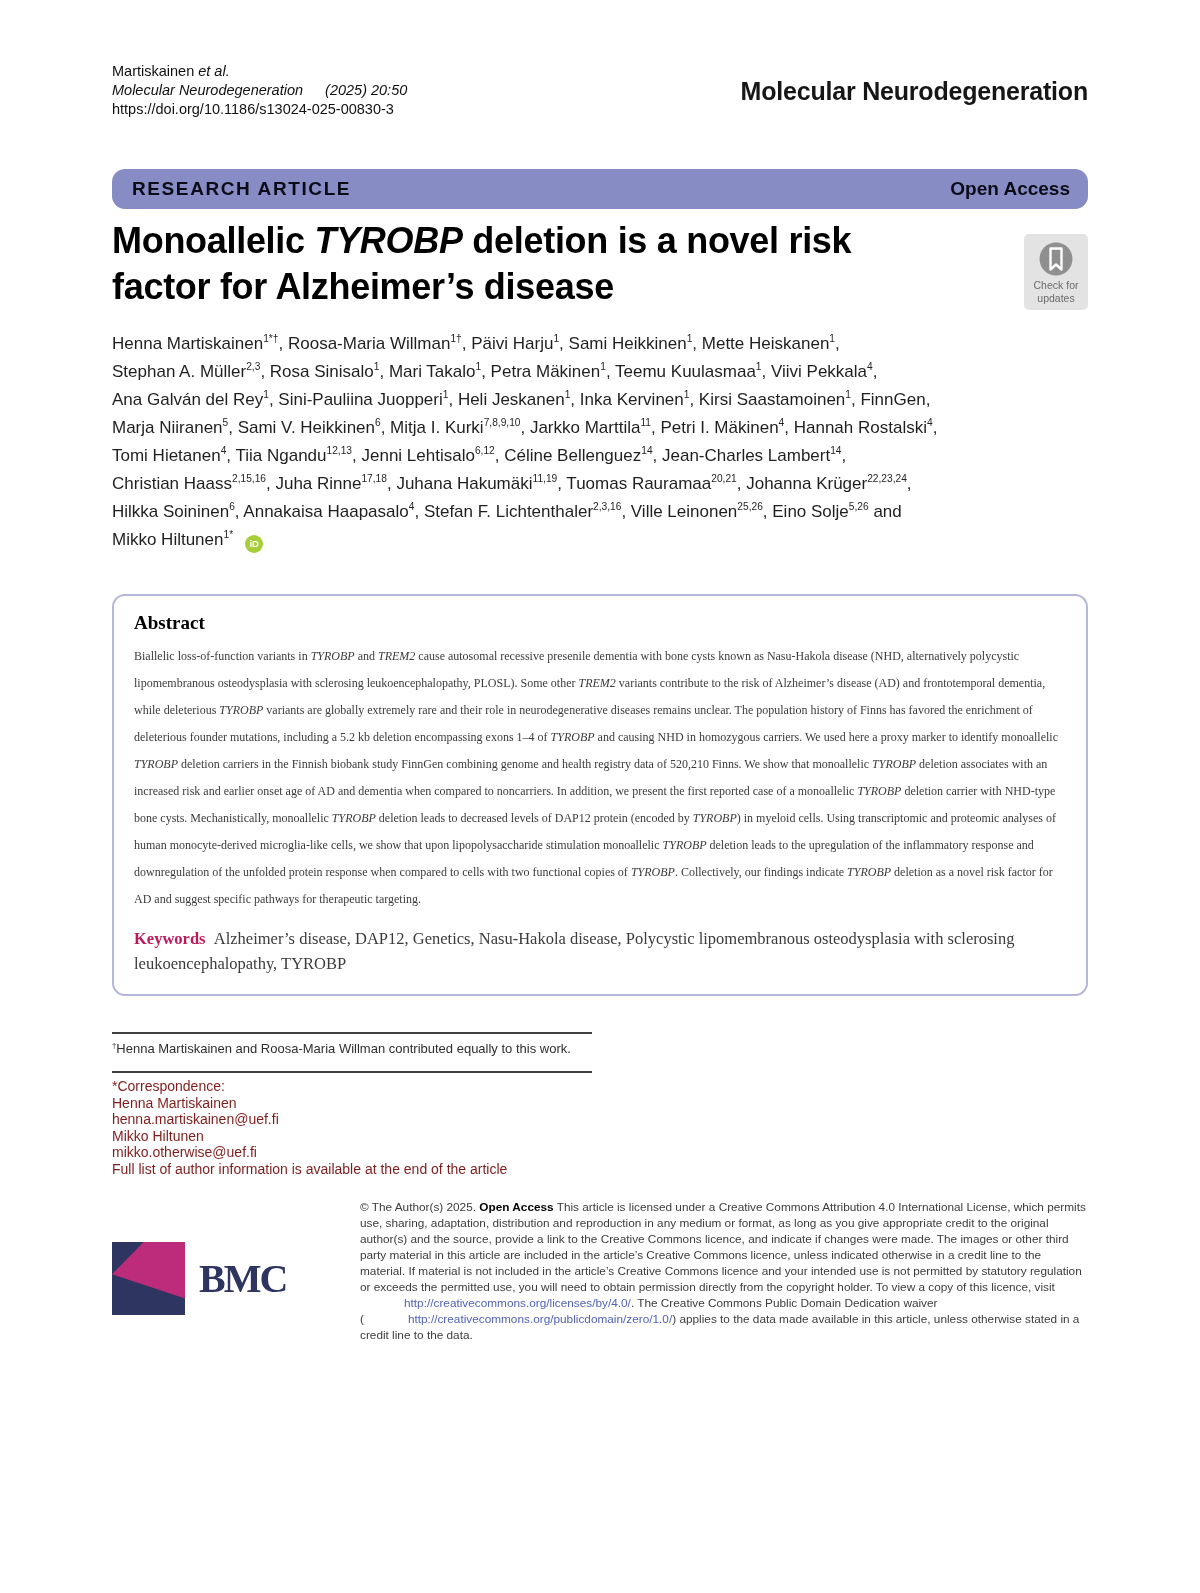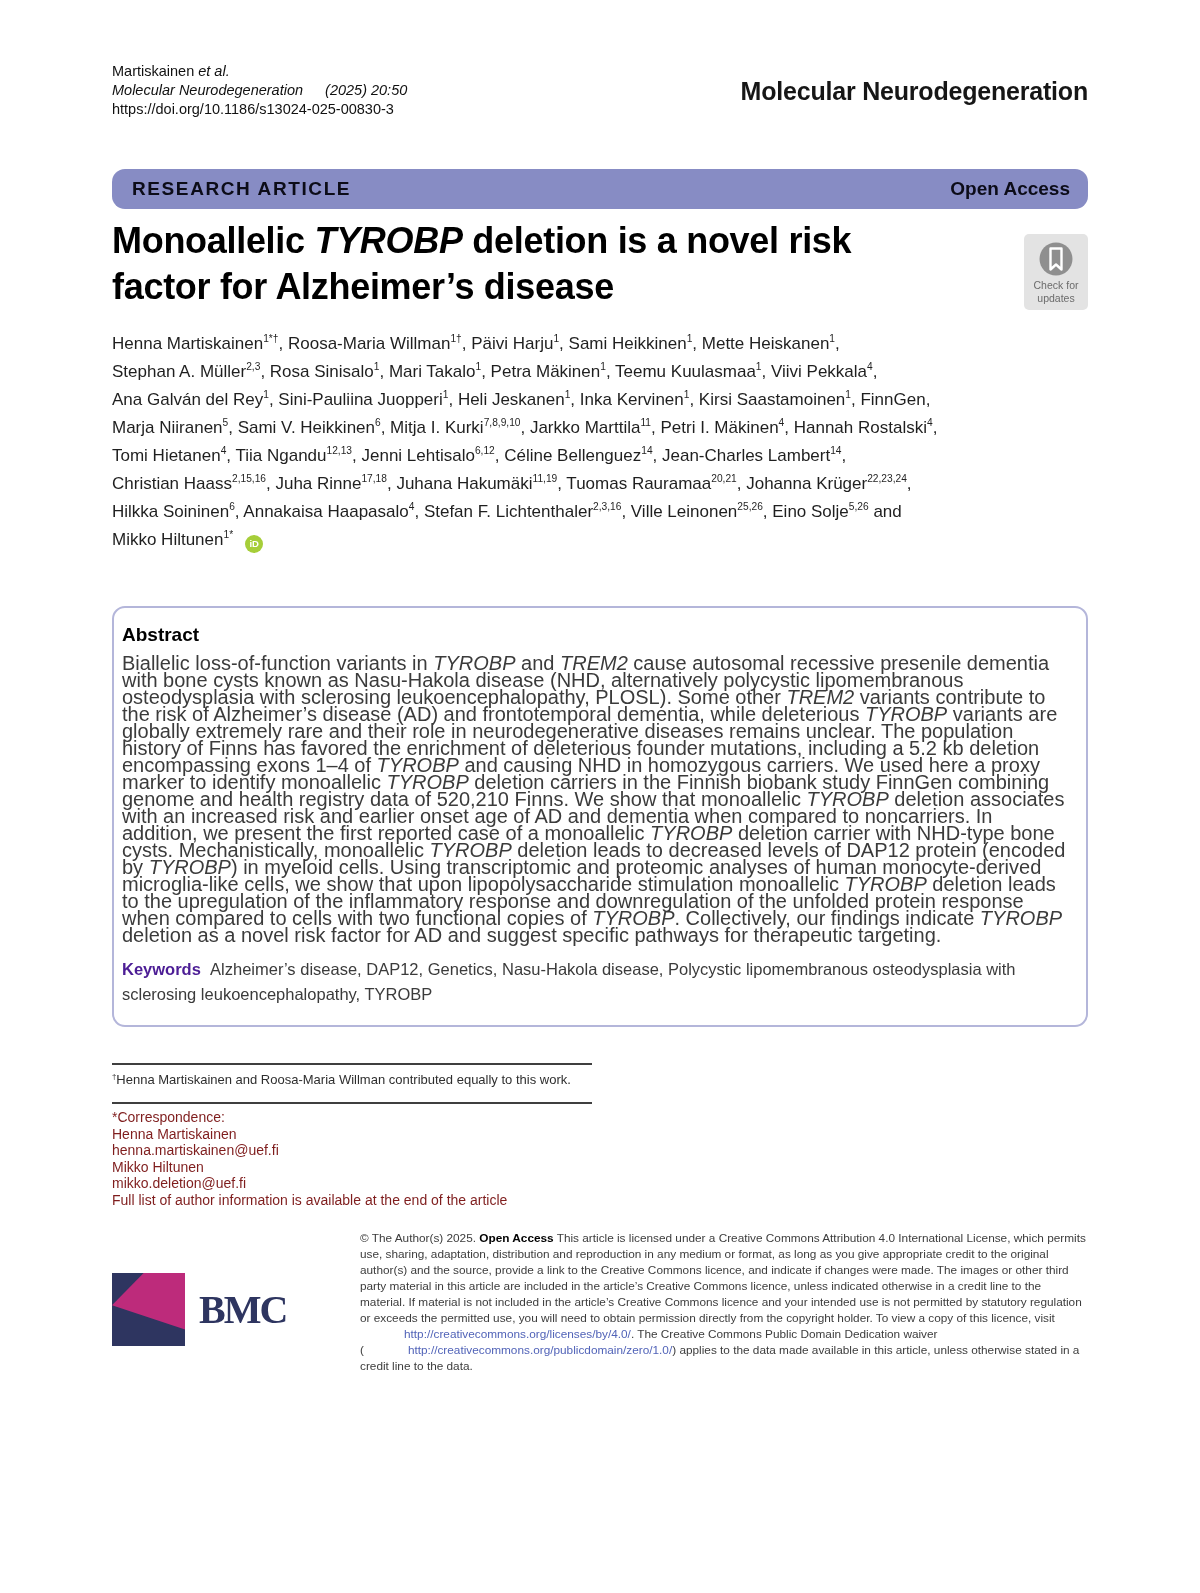--- a/index.html
+++ b/index.html
@@ -44,27 +44,28 @@
   
   .authors { margin-top:20px; font-size:17px; line-height:28px; color:#1f1f1f; }
   .orcid-icon {
     display:inline-block; width:18px; height:18px; border-radius:50%; background:#a6ce39;
     color:#fff; font-size:9.5px; font-weight:700; line-height:18px; text-align:center;
     vertical-align:-2px; margin-left:12px; cursor:pointer;
   }
 
   
   .abstract-box {
-    margin-top:52px; border:2px solid #b4b6da; border-radius:13px;
-    padding:16px 20px 18px 8px;
+    margin-top:40px; border:2px solid #b4b6da; border-radius:13px;
+    padding:16px 20px 18px 20px;
+    font-family:Liberation Serif, serif;
   }
   .abstract-box h2 { font-size:19px; font-weight:700; color:#000; margin-bottom:9px; }
-  .abstract-body { font-size:20px; line-height:17px; color:#3b3b3b; }
+  .abstract-body { font-size:12px; line-height:27px; color:#3b3b3b; }
   .keywords { margin-top:13px; font-size:16.5px; line-height:25px; color:#3b3b3b; }
-  .keywords b { color:#4c1d95; }
+  .keywords b { color:#be185d; }
 
   
   .fn-divider { width:480px; border-top:2px solid #3f3f3f; margin-top:36px; }
   .fn-text { margin-top:5px; width:480px; font-size:13px; line-height:19px; color:#2e2e2e; }
   .fn-divider2 { width:480px; border-top:2px solid #3f3f3f; margin-top:13px; }
   .corr-block { margin-top:5px; font-size:14px; line-height:16.5px; color:#7f1d1d; }
   .corr-block div { margin-bottom:0; }
 
   
   .footer-row { display:flex; margin-top:22px; }
@@ -128,21 +129,21 @@
   </div>
 
   <div class="fn-divider"></div>
   <p class="fn-text"><sup>†</sup>Henna Martiskainen and Roosa-Maria Willman contributed equally to this work.</p>
   <div class="fn-divider2"></div>
   <div class="corr-block">
     <div>*Correspondence:</div>
     <div>Henna Martiskainen</div>
     <div>henna.martiskainen@uef.fi</div>
     <div>Mikko Hiltunen</div>
-    <div>mikko.deletion@uef.fi</div>
+    <div>mikko.otherwise@uef.fi</div>
     <div>Full list of author information is available at the end of the article</div>
   </div>
 
   <div class="footer-row">
     <div class="bmc-logo">
       <div class="bmc-square">
           <div class="magenta"></div>
         </div>
       <div class="bmc-letters">BMC</div>
     </div>

